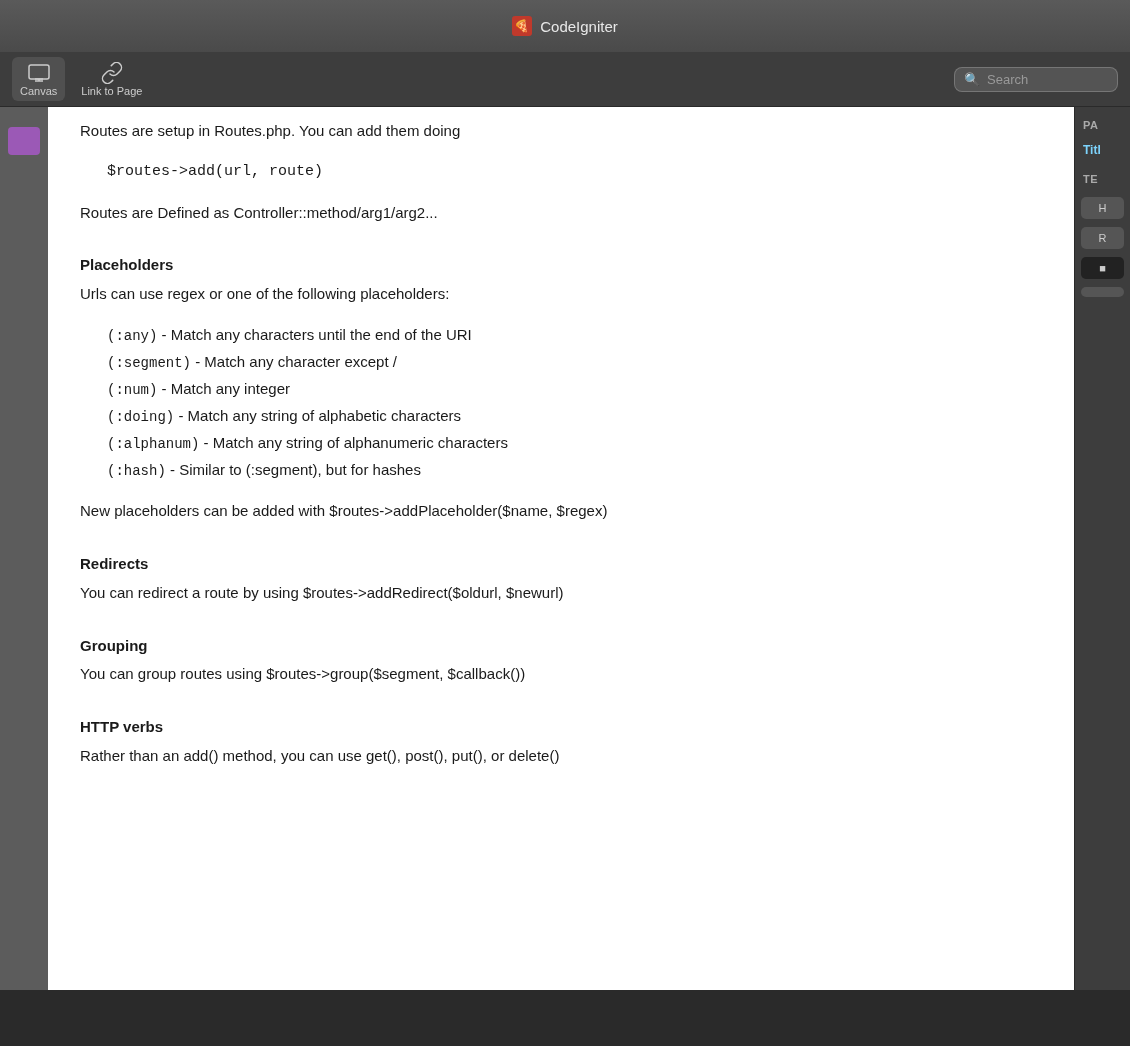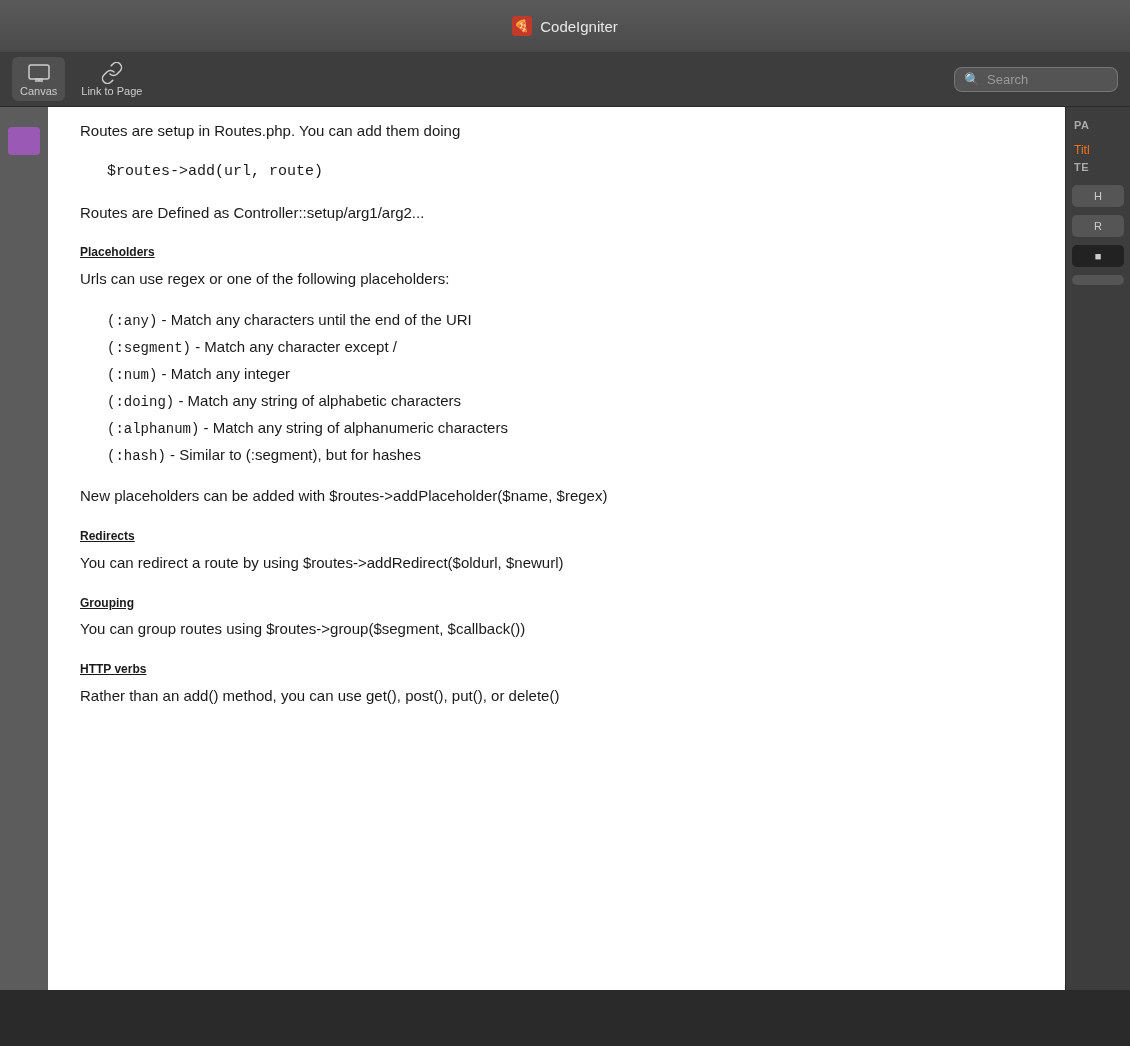--- a/index.html
+++ b/index.html
@@ -164,64 +164,64 @@
       margin-bottom: 16px;
     }
 
     .content-area .code-inline {
       font-family: 'Courier New', Courier, monospace;
       font-size: 14px;
     }
 
     .content-area .section-title {
       font-weight: bold;
-      font-size: 12px;
-      margin-top: 18px;
+      font-size: 15px;
+      margin-top: 28px;
       margin-bottom: 4px;
-      text-decoration: underline;
     }
 
     .placeholder-list {
       margin: 0 0 16px 0;
       list-style: none;
       font-family: inherit;
     }
 
     .placeholder-list li {
       margin-bottom: 2px;
     }
 
     .placeholder-list .code-inline {
       font-family: 'Courier New', Courier, monospace;
       font-size: 14px;
     }
 
     
     .right-sidebar {
-      width: 65px;
+      width: 56px;
       background: #3d3d3d;
       display: flex;
       flex-direction: column;
       padding: 12px 0;
       flex-shrink: 0;
       border-left: 1px solid #2a2a2a;
     }
 
     .right-sidebar-header {
       color: #aaa;
       font-size: 11px;
       font-weight: 600;
       padding: 0 8px 8px 8px;
       letter-spacing: 0.5px;
     }
 
     .right-sidebar-label {
-      color: #f97316;
+      color: #7dd3fc;
       font-size: 12px;
       padding: 4px 8px;
+      font-weight: bold;
     }
 
     .right-sidebar-btn {
       margin: 4px 6px;
       padding: 5px 8px;
       background: #555;
       border-radius: 5px;
       color: #ccc;
       font-size: 11px;
       cursor: pointer;
@@ -301,21 +301,21 @@
 
   <div class="left-sidebar">
     <div class="sidebar-item-active"></div>
   </div>
 
   <div class="content-area">
     <p>Routes are setup in Routes.php. You can add them doing</p>
 
     <p class="monospace">$routes-&gt;add(url, route)</p>
 
-    <p>Routes are Defined as Controller::setup/arg1/arg2...</p>
+    <p>Routes are Defined as Controller::method/arg1/arg2...</p>
 
     <p class="section-title">Placeholders</p>
     <p>Urls can use regex or one of the following placeholders:</p>
 
     <ul class="placeholder-list">
       <li>
         <span class="code-inline monospace">(:any)</span>
         <span> - Match any characters until the end of the URI</span>
       </li>
       <li>
@@ -348,21 +348,21 @@
     <p class="section-title">Grouping</p>
     <p>You can group routes using $routes-&gt;group($segment, $callback())</p>
 
     <p class="section-title">HTTP verbs</p>
     <p>Rather than an add() method, you can use get(), post(), put(), or delete()</p>
   </div>
 
   <div class="right-sidebar">
     <div class="right-sidebar-header">PA</div>
     <div class="right-sidebar-label">Titl</div>
-    <div class="right-sidebar-header" style="margin-top:0;">TE</div>
+    <div class="right-sidebar-header" style="margin-top:12px;">TE</div>
     <div class="right-sidebar-btn">H</div>
     <div class="right-sidebar-btn">R</div>
     <div class="right-sidebar-btn-dark">■</div>
     <div class="right-sidebar-btn"></div>
   </div>
 
 </div>
 
 <div class="bottom-strip"></div>
 

